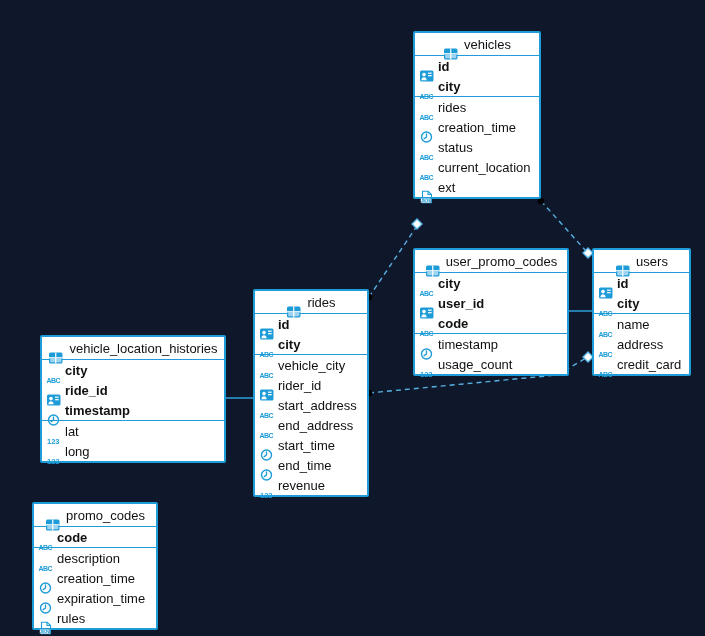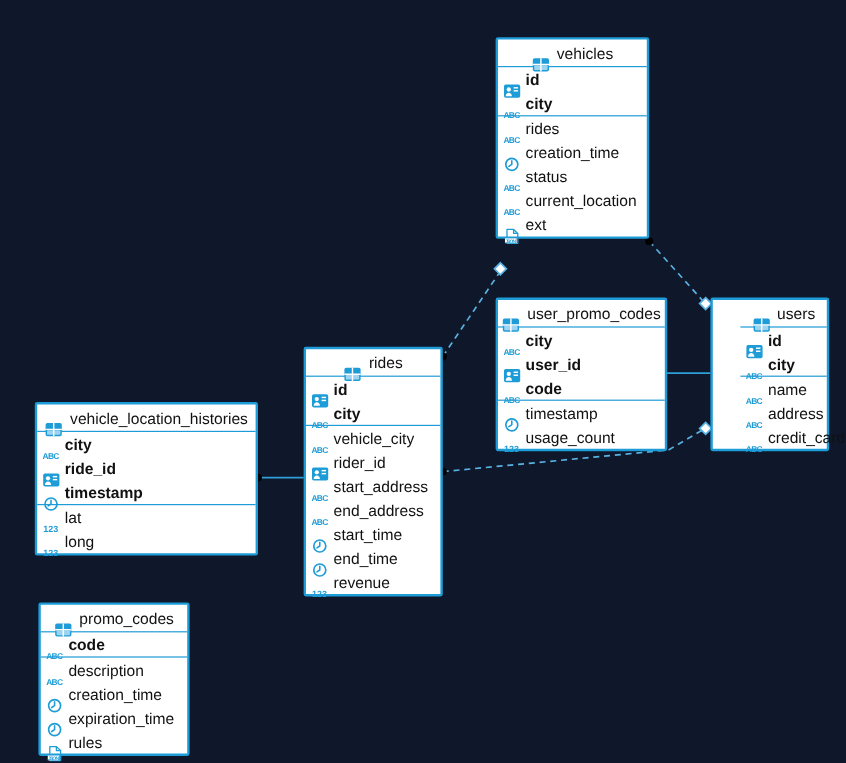--- a/index.html
+++ b/index.html
@@ -128,21 +128,21 @@
             <svg width="16" height="14" viewBox="0 0 16 14">
     <path d="M3.5 1.2 h5.5 l3.5 3.3 v8.3 h-9 z" fill="none" stroke="#1e9cd7" stroke-width="1.1" stroke-linejoin="round"></path>
     <path d="M9 1.2 v3.3 h3.5" fill="none" stroke="#1e9cd7" stroke-width="1.1" stroke-linejoin="round"></path>
     <rect x="1.8" y="8.6" width="9.8" height="4" fill="#fff"></rect>
     <text x="2" y="12.2" font-family="Liberation Sans,sans-serif" font-size="4.2" font-weight="bold" fill="#1e9cd7" textLength="9.2">JSON</text>
             </svg>
           </span>
           <span class="col-label">ext</span>
         </div>
       </div>
-      <div class="er-table" style="left: 413px; top: 248px; width: 143px; text-align: center;">
+      <div class="er-table" style="left: 413px; top: 248px; width: 156px; text-align: center;">
         <div class="er-header">
           <span class="icon">
             <svg width="16" height="14" viewBox="0 0 16 14">
     <rect x="1" y="1.5" width="13.5" height="11" rx="1.5" fill="#1e9cd7"></rect>
     <rect x="2.2" y="7.6" width="11.1" height="3.7" rx="0.5" fill="#9ed4f0"></rect>
     <line x1="1" y1="6.8" x2="14.5" y2="6.8" stroke="#fff" stroke-width="1.2"></line>
     <line x1="7.75" y1="1.5" x2="7.75" y2="12.5" stroke="#fff" stroke-width="1.2"></line>
             </svg>
           </span>
           <span class="tbl-label">user_promo_codes</span>
@@ -187,21 +187,21 @@
         </div>
         <div class="er-row">
           <span class="icon">
             <svg width="16" height="14" viewBox="0 0 16 14">
     <text x="1" y="9.5" font-family="Liberation Sans,sans-serif" font-size="7.5" font-weight="bold" fill="#1e9cd7" textLength="12.5">123</text>
             </svg>
           </span>
           <span class="col-label">usage_count</span>
         </div>
       </div>
-      <div class="er-table" style="left: 592px; top: 248px; width: 99px; padding-left: 23px;">
+      <div class="er-table" style="left: 592px; top: 248px; width: 99px;">
         <div class="er-header">
           <span class="icon">
             <svg width="16" height="14" viewBox="0 0 16 14">
     <rect x="1" y="1.5" width="13.5" height="11" rx="1.5" fill="#1e9cd7"></rect>
     <rect x="2.2" y="7.6" width="11.1" height="3.7" rx="0.5" fill="#9ed4f0"></rect>
     <line x1="1" y1="6.8" x2="14.5" y2="6.8" stroke="#fff" stroke-width="1.2"></line>
     <line x1="7.75" y1="1.5" x2="7.75" y2="12.5" stroke="#fff" stroke-width="1.2"></line>
             </svg>
           </span>
           <span class="tbl-label">users</span>
@@ -341,21 +341,21 @@
         </div>
         <div class="er-row">
           <span class="icon">
             <svg width="16" height="14" viewBox="0 0 16 14">
     <text x="1" y="9.5" font-family="Liberation Sans,sans-serif" font-size="7.5" font-weight="bold" fill="#1e9cd7" textLength="12.5">123</text>
             </svg>
           </span>
           <span class="col-label">revenue</span>
         </div>
       </div>
-      <div class="er-table" style="left: 29px; top: 335px; width: 186px;">
+      <div class="er-table" style="left: 40px; top: 335px; width: 186px;">
         <div class="er-header">
           <span class="icon">
             <svg width="16" height="14" viewBox="0 0 16 14">
     <rect x="1" y="1.5" width="13.5" height="11" rx="1.5" fill="#1e9cd7"></rect>
     <rect x="2.2" y="7.6" width="11.1" height="3.7" rx="0.5" fill="#9ed4f0"></rect>
     <line x1="1" y1="6.8" x2="14.5" y2="6.8" stroke="#fff" stroke-width="1.2"></line>
     <line x1="7.75" y1="1.5" x2="7.75" y2="12.5" stroke="#fff" stroke-width="1.2"></line>
             </svg>
           </span>
           <span class="tbl-label">vehicle_location_histories</span>

